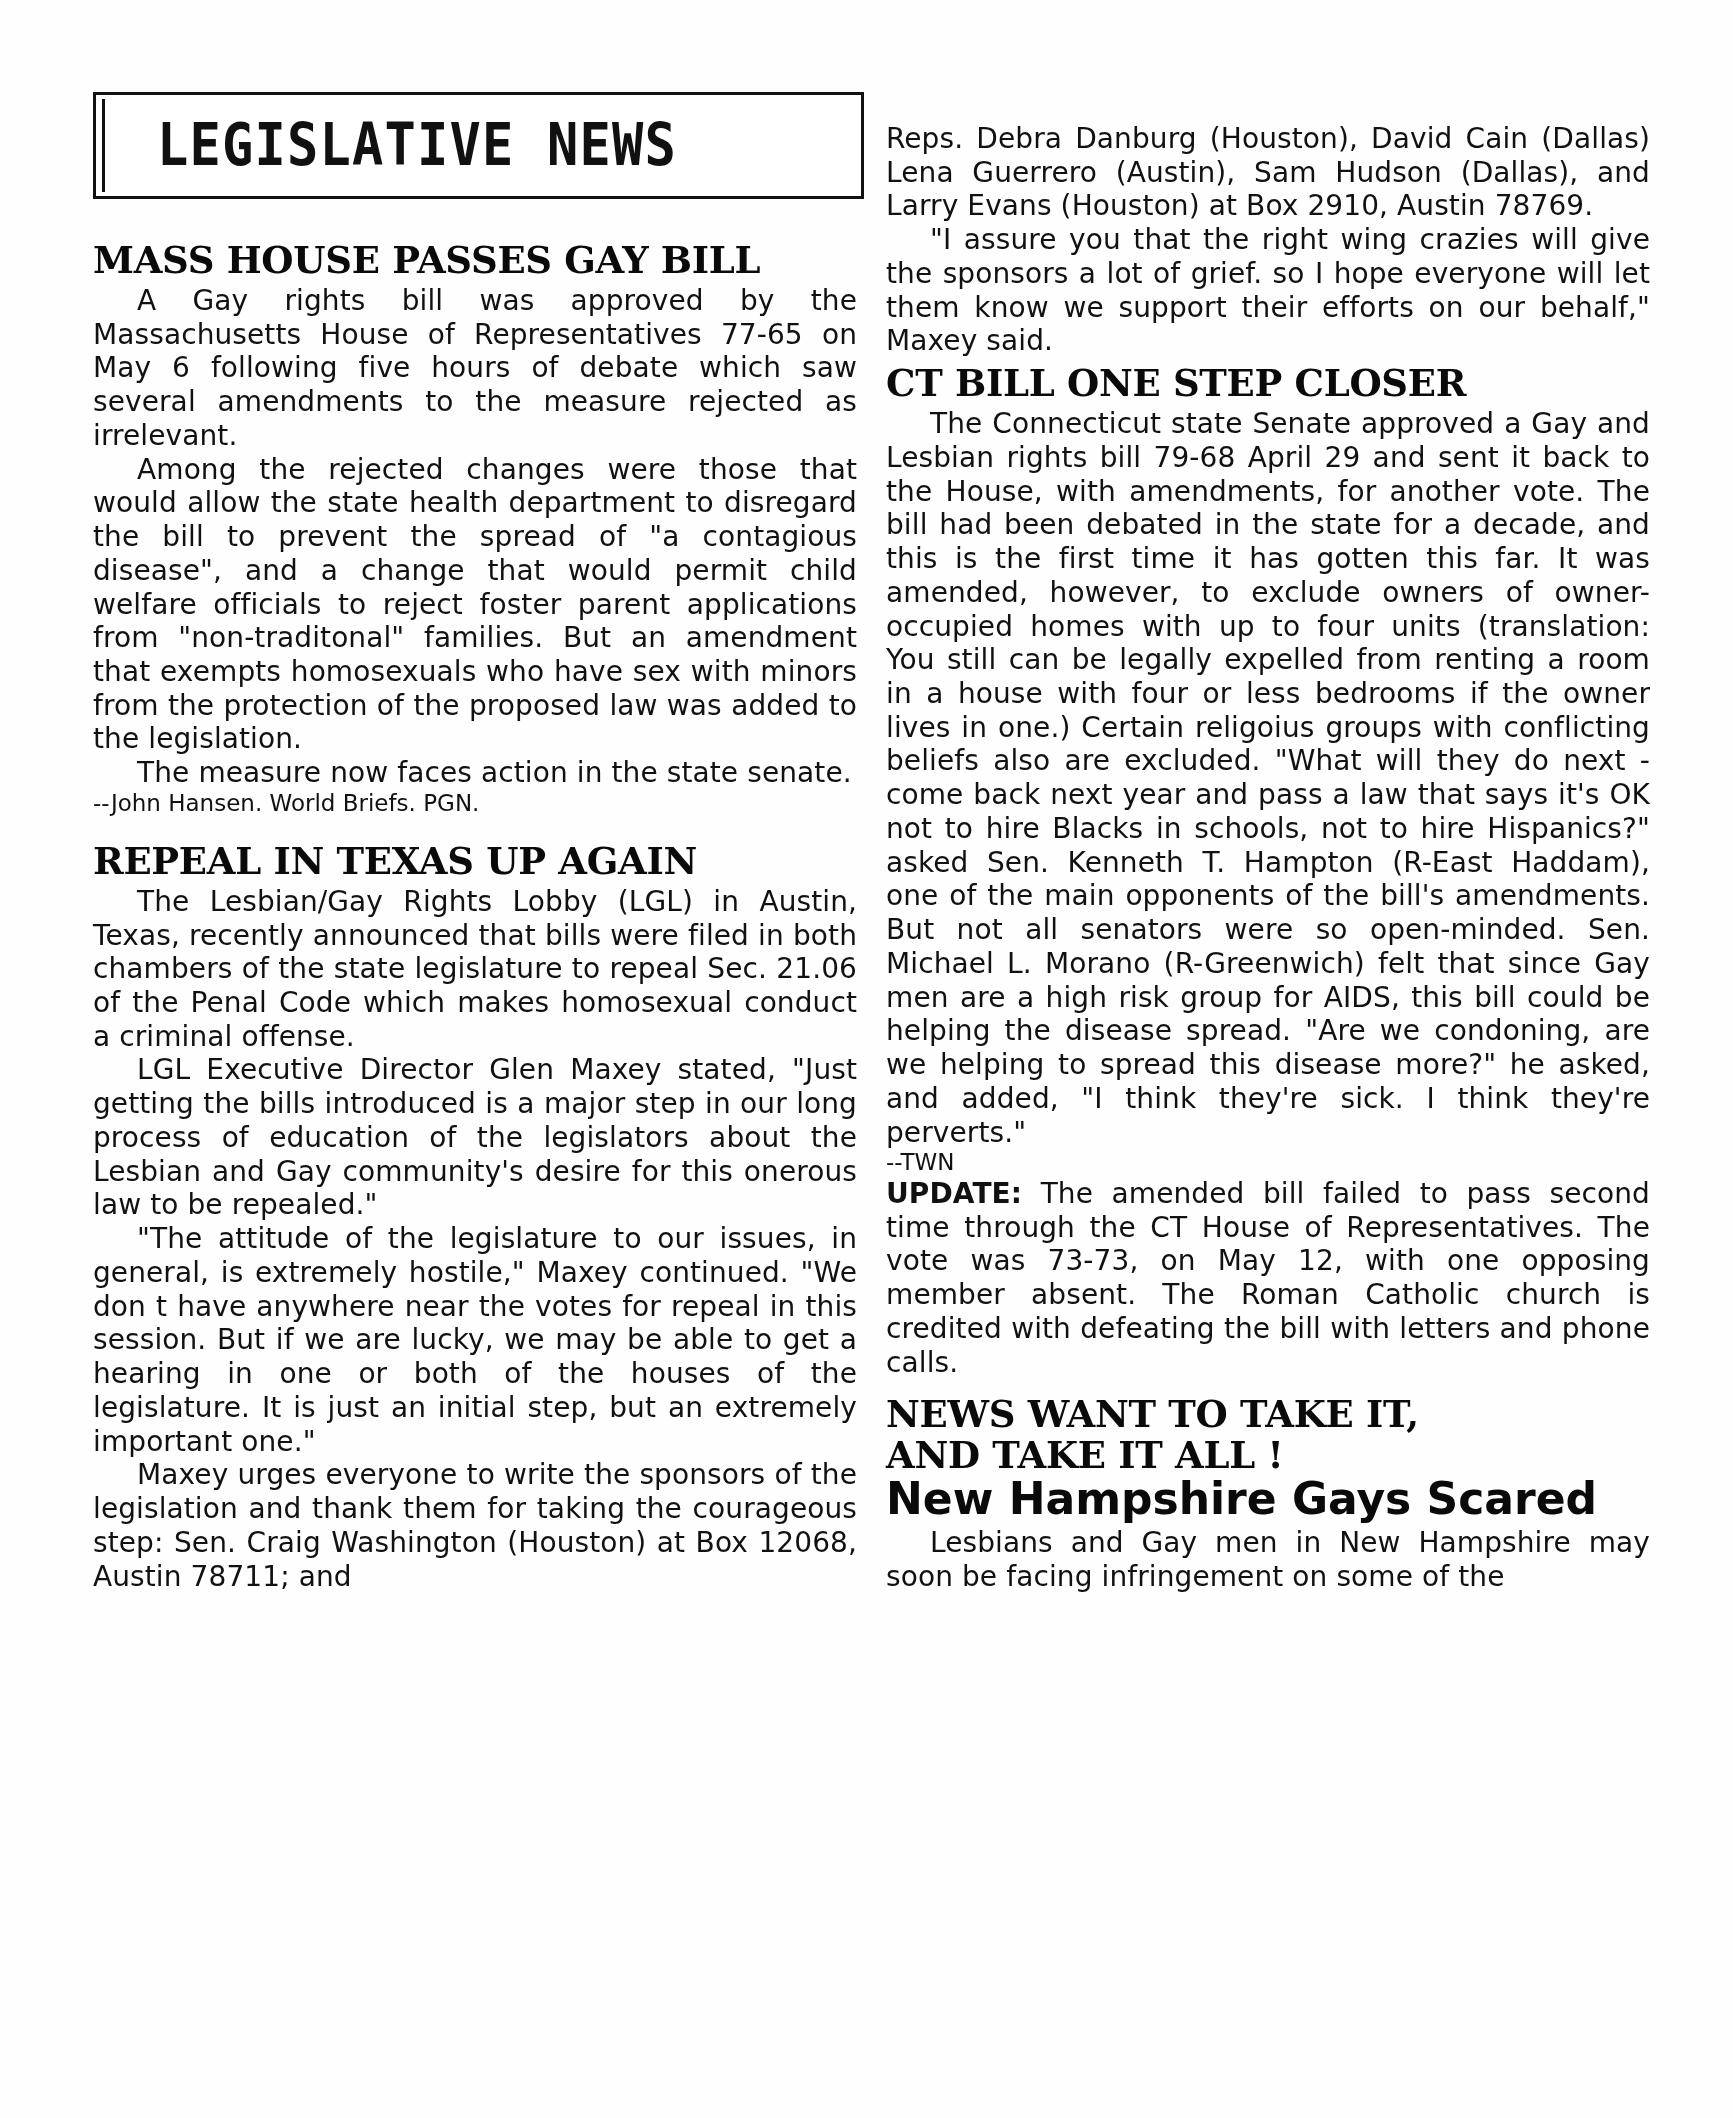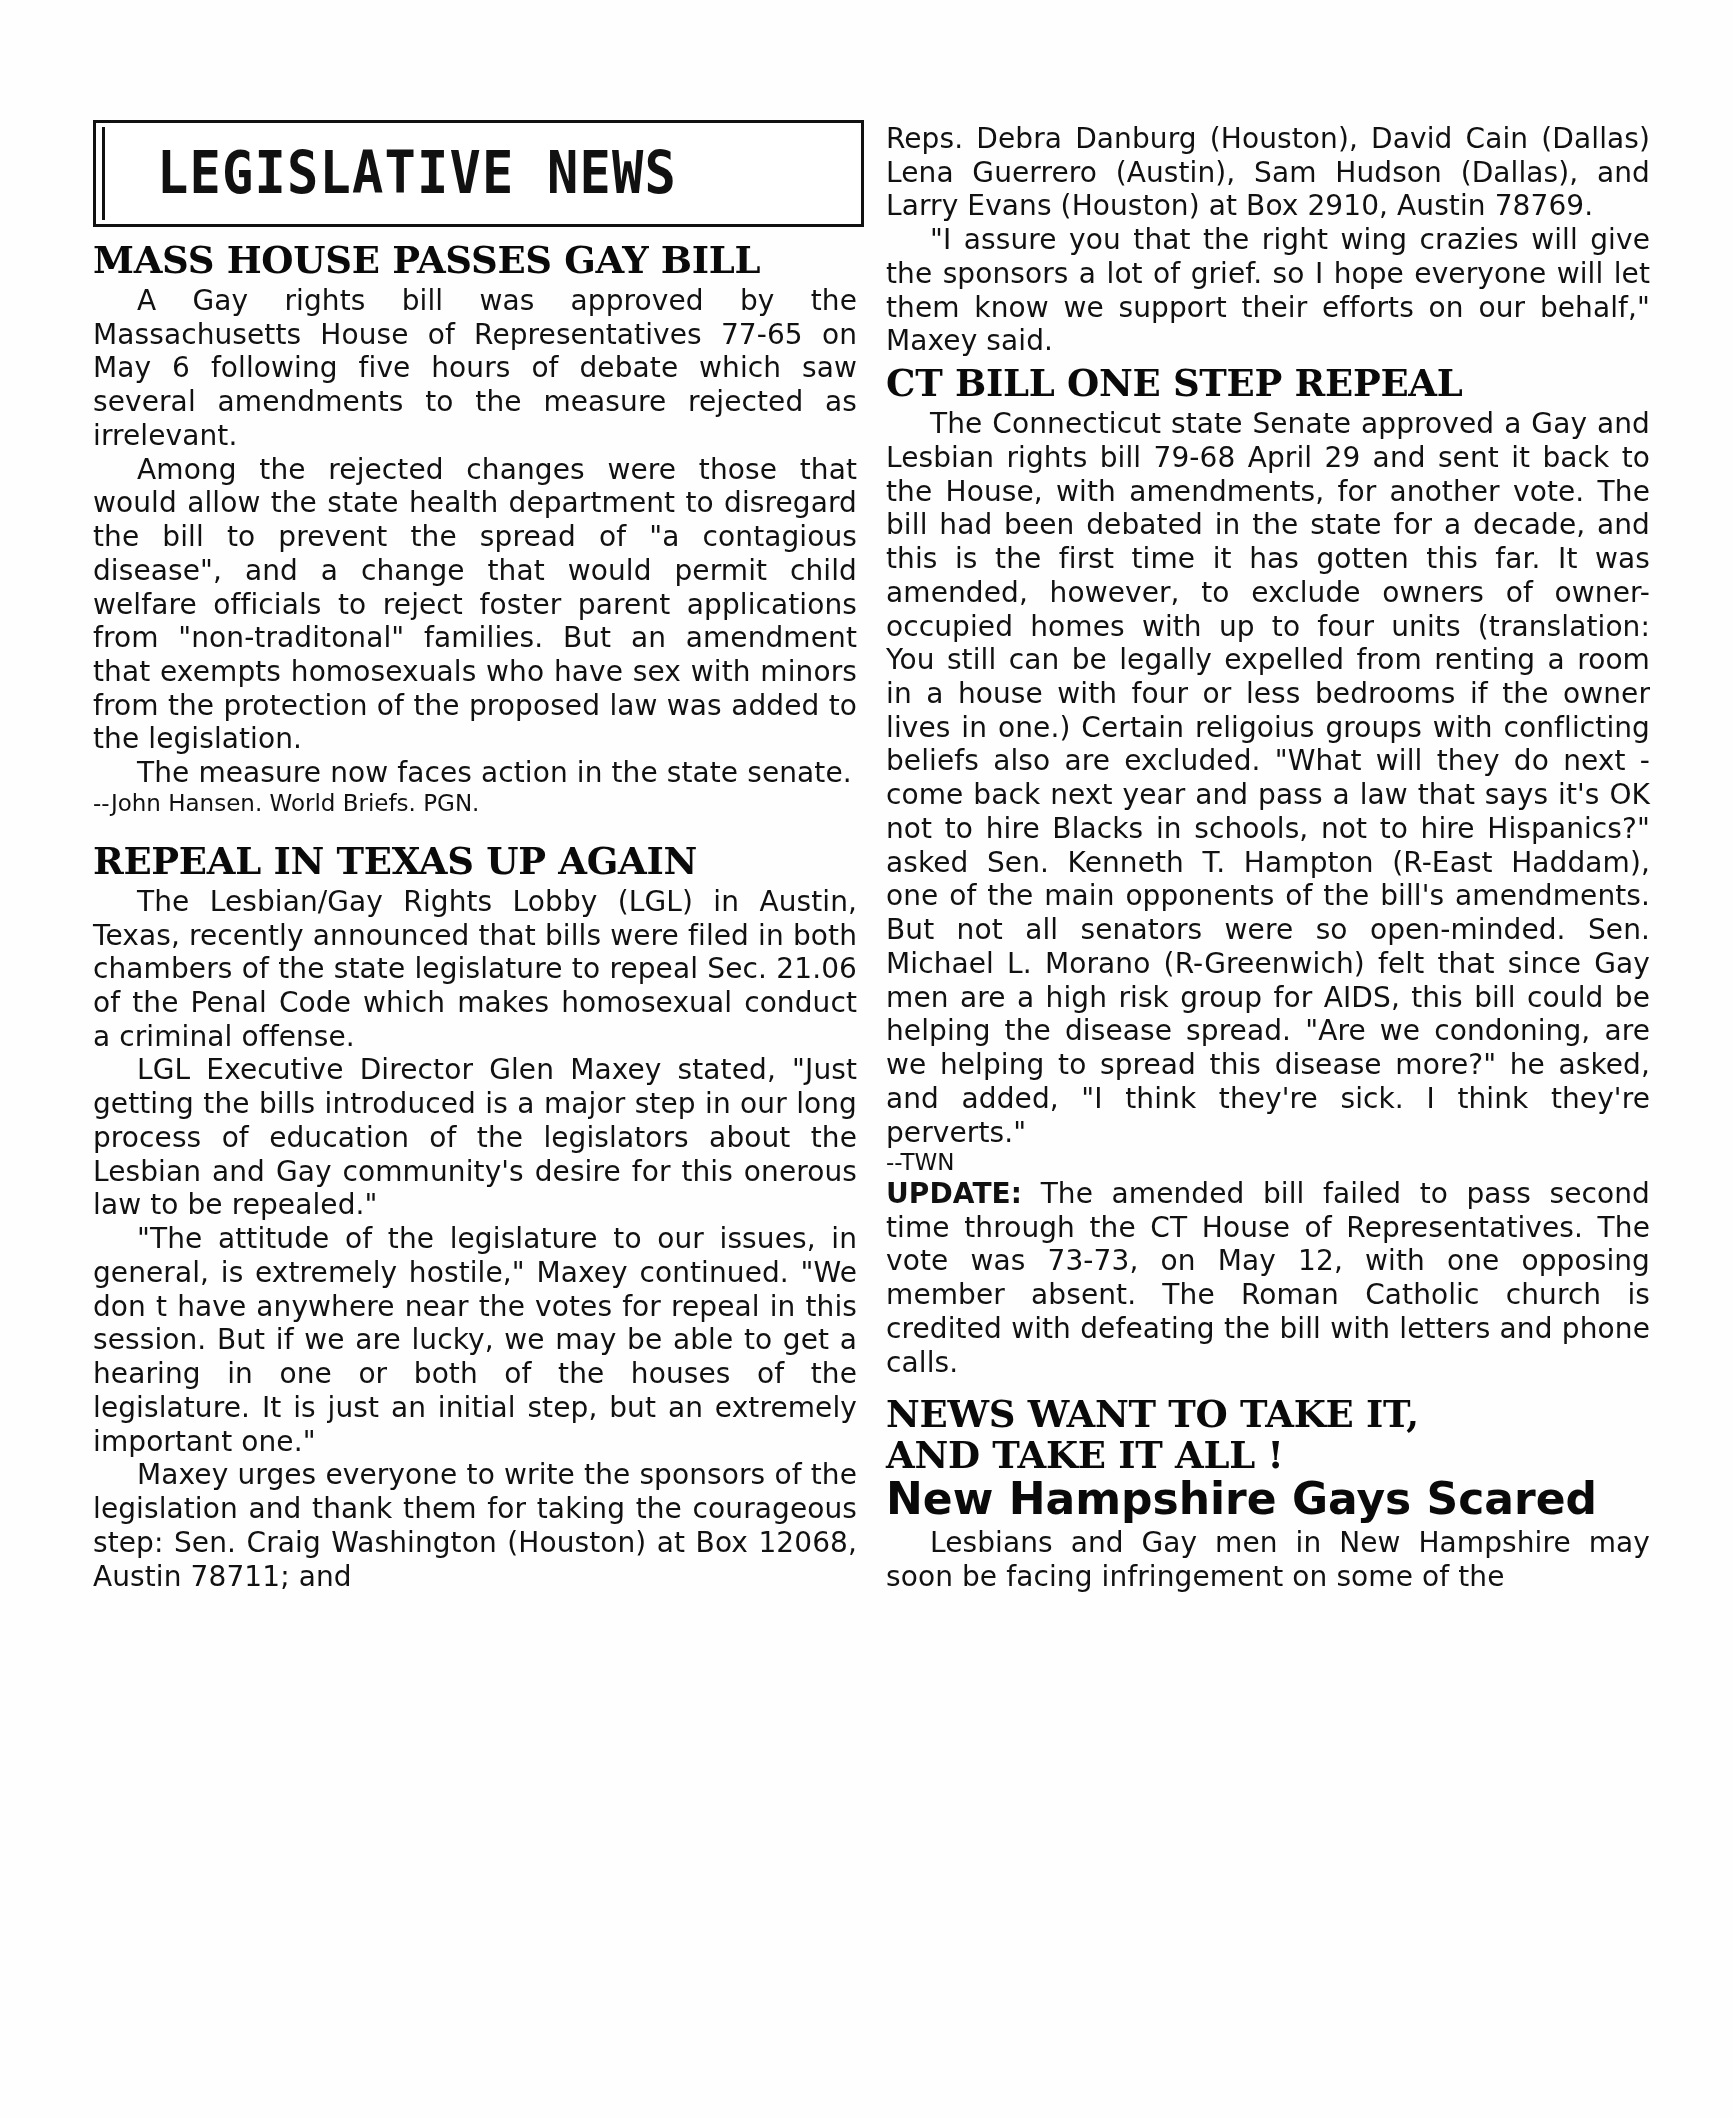--- a/index.html
+++ b/index.html
@@ -19,21 +19,21 @@
     position: absolute;
     left: 0; top: 0;
     width: 1733px;
     height: 2119px;
     background: #fefefe;
   }
   
   .masthead {
     position: absolute;
     left: 93px;
-    top: 120px;
+    top: 92px;
     width: 771px;
     height: 107px;
     border: 3.7px solid #111;
     box-sizing: border-box;
     background: #fff;
   }
   .masthead-inner {
     position: absolute;
     left: 6.1px; top: 3.7px; right: 3.7px; bottom: 3.7px;
     border-left: 3px solid #111;
@@ -146,21 +146,21 @@
     <div class="colbody">
 
       <div class="sect">
         <p class="body noindent">Reps. Debra Danburg (Houston), David Cain (Dallas) Lena Guerrero (Austin), Sam Hudson (Dallas), and Larry Evans (Houston) at Box 2910, Austin 78769.</p>
         <p class="body">"I assure you that the right wing crazies will give the sponsors a lot of grief. so I hope everyone will let them know we support their efforts on our behalf," Maxey said.</p>
       </div>
 
       <div class="gap-sm"></div>
 
       <div class="sect">
-        <h2 class="headline">CT BILL ONE STEP REPEAL</h2>
+        <h2 class="headline">CT BILL ONE STEP CLOSER</h2>
         <p class="body">The Connecticut state Senate approved a Gay and Lesbian rights bill 79-68  April 29 and sent it back to the House, with amendments, for another vote. The bill had been debated in the state for a decade, and this is the first time it has gotten this far. It was amended, however, to exclude owners of owner-occupied homes with up to four units (translation: You still can be legally expelled from renting a room in a house with four or less bedrooms if the owner lives in one.) Certain religoius groups with conflicting beliefs also are excluded.  "What will they do next - come back next year and pass a law that says it's OK not to hire Blacks in schools, not to hire Hispanics?" asked Sen. Kenneth T. Hampton (R-East Haddam), one of the main opponents of the bill's amendments. But not all senators were so open-minded. Sen. Michael L. Morano (R-Greenwich) felt that since Gay men are a high risk group for AIDS, this bill could be helping the disease spread.  "Are we condoning, are we helping to spread this disease more?" he asked, and added, "I think they're sick. I think they're perverts."</p>
         <p class="credit">--TWN</p>
         <p class="body noindent"><span class="lead-label">UPDATE:</span><span> The amended bill failed to pass second time through the CT House of Representatives. The vote was 73-73, on May 12, with one opposing member absent. The Roman Catholic church is credited with defeating the bill with letters and phone calls.</span></p>
       </div>
 
       <div class="gap-md"></div>
 
       <div class="sect">
         <h2 class="headline tight">NEWS WANT TO TAKE IT,</h2>
         <h2 class="headline tight">AND TAKE IT ALL !</h2>

